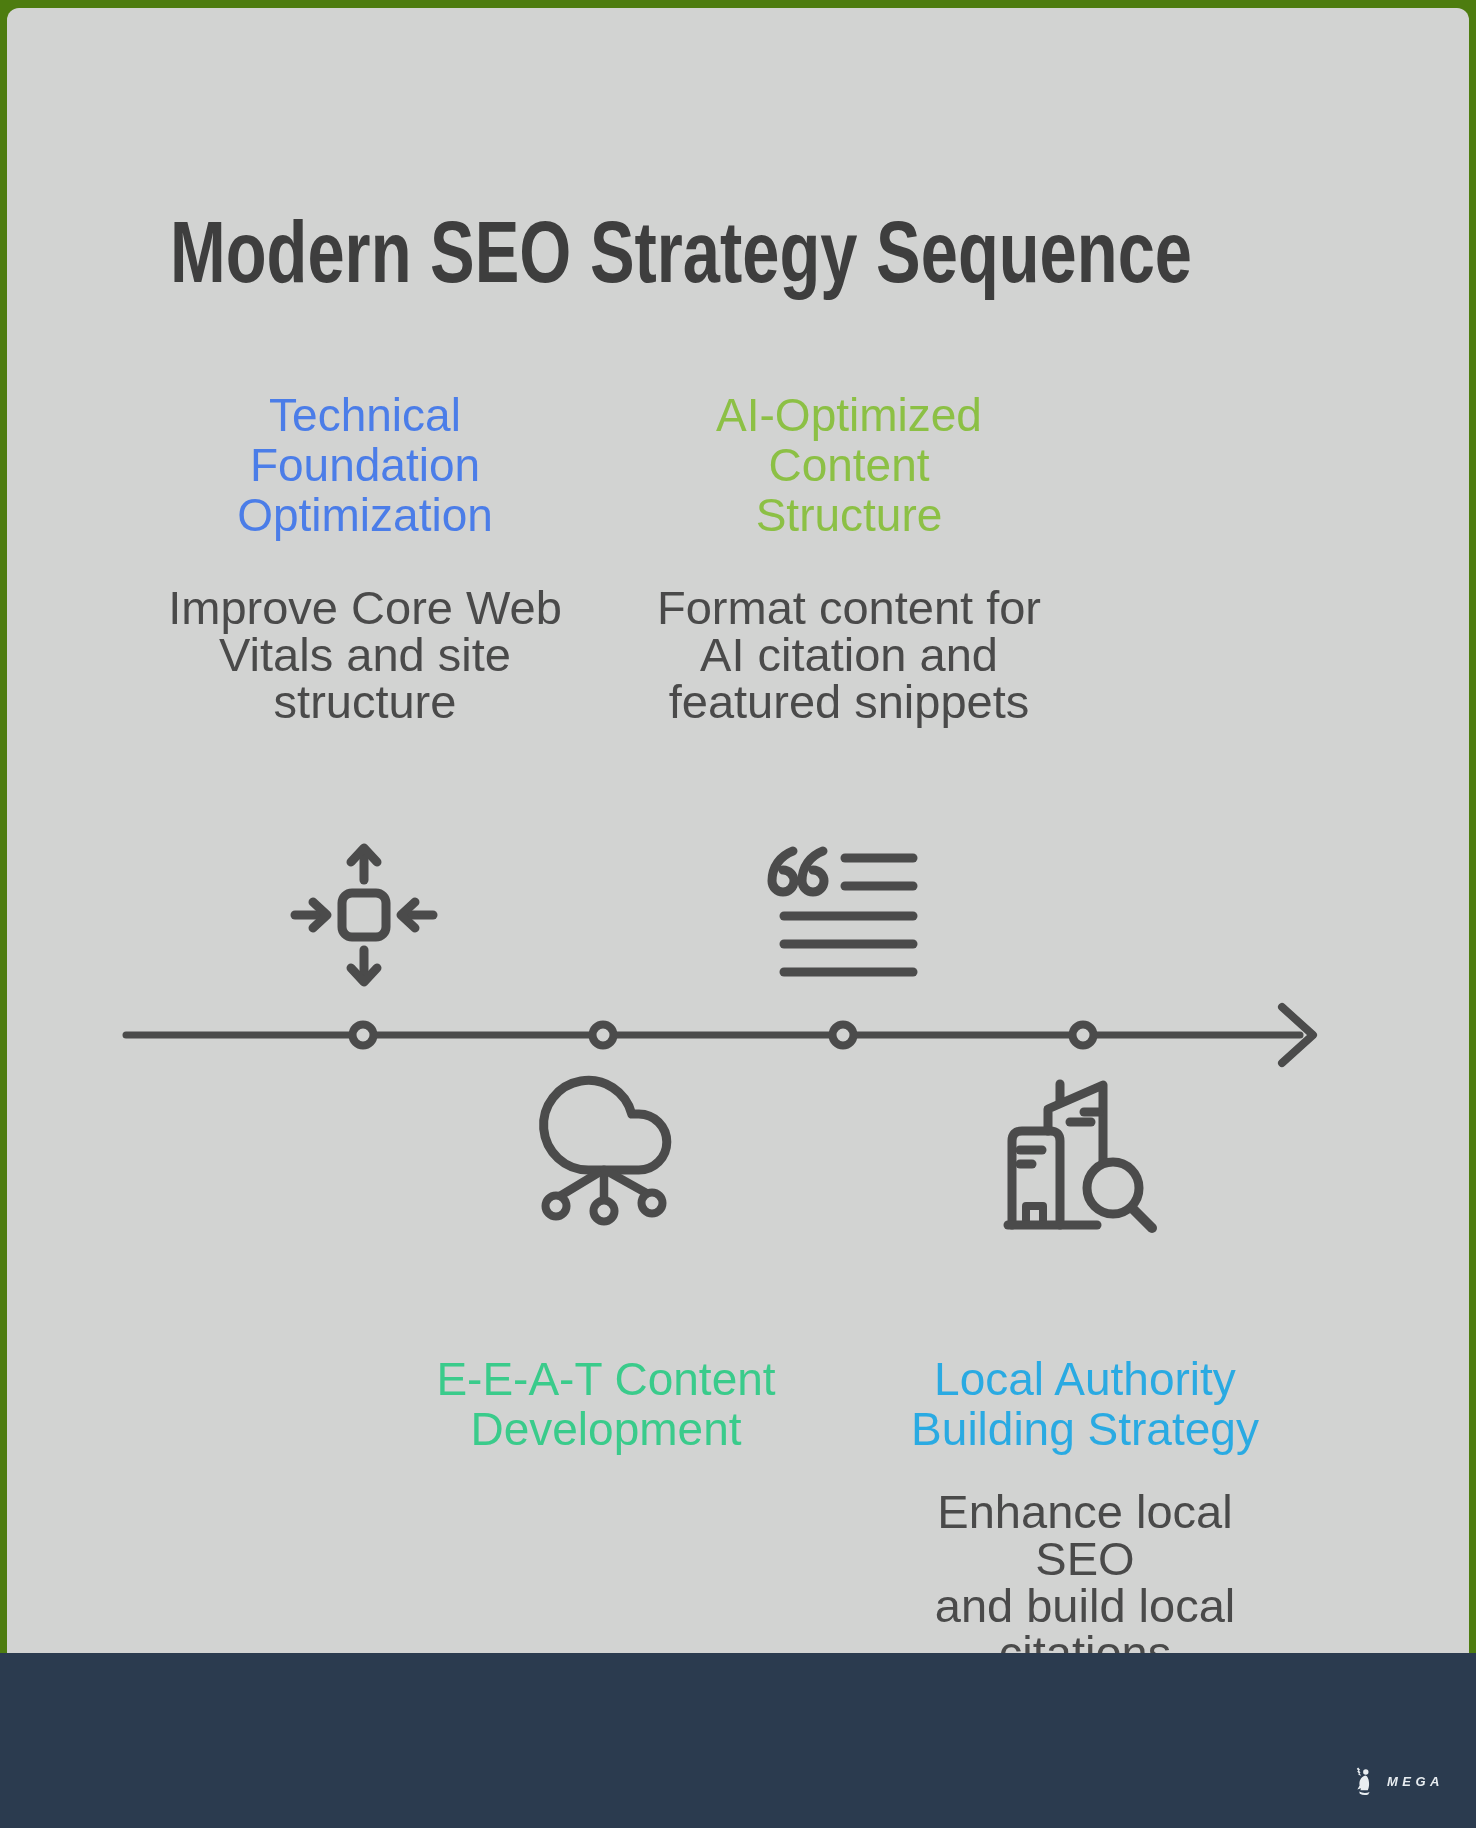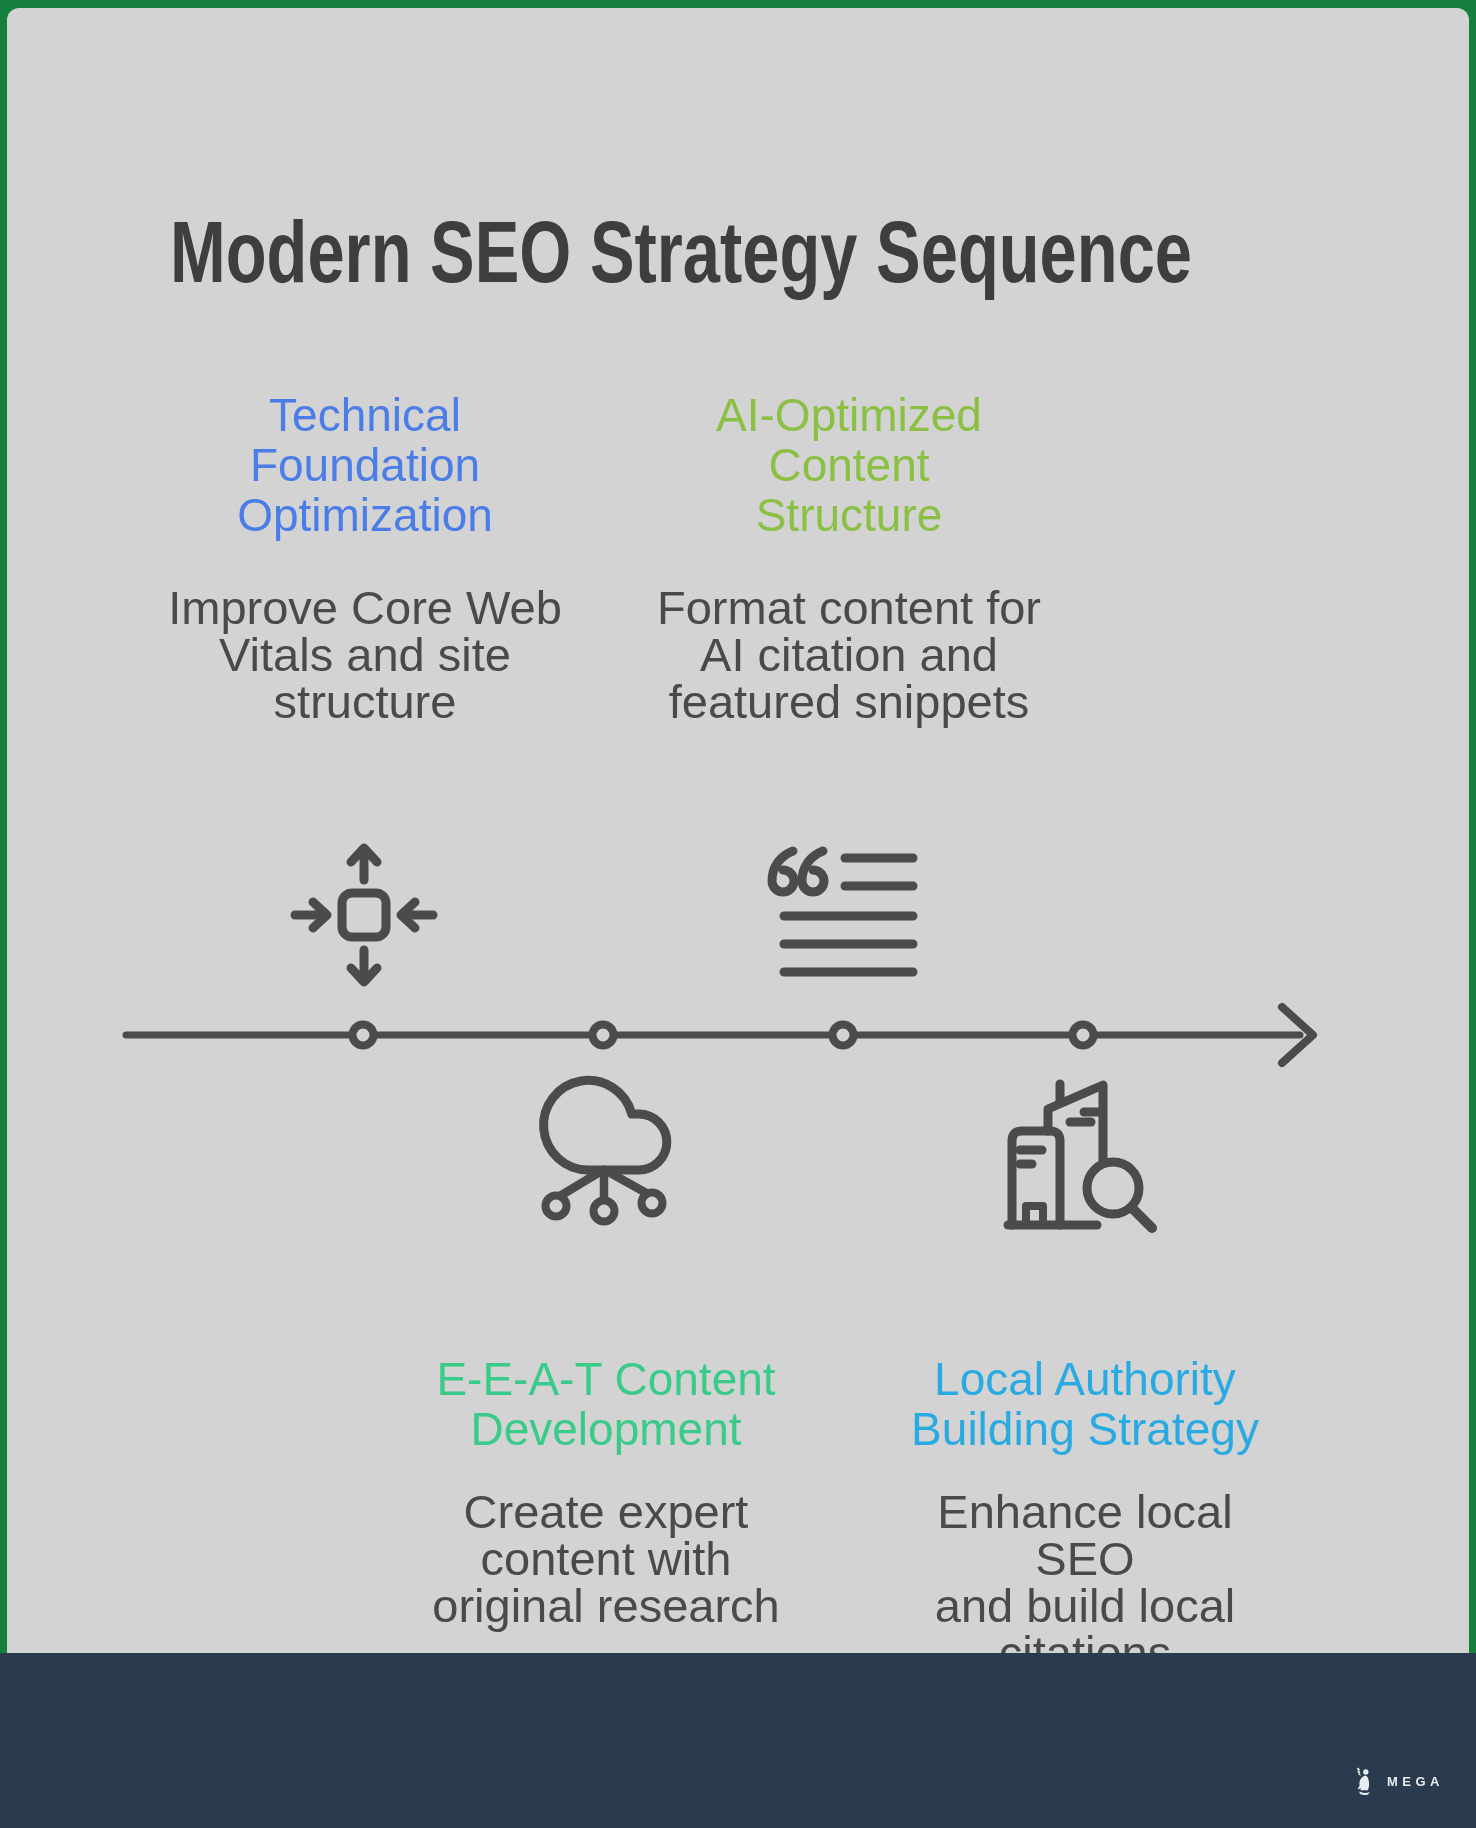--- a/index.html
+++ b/index.html
@@ -1,20 +1,20 @@
 <!DOCTYPE html>
 <html><head>
 <meta charset="utf-8">
 <style>
   html, body { margin: 0; padding: 0; background: #F8FAF9; }
   .canvas {
     position: relative;
     width: 1476px;
     height: 1828px;
-    background: #15803d;
+    background: #4d7c0f;
     font-family: "Liberation Sans", "DejaVu Sans", sans-serif;
     overflow: hidden;
   }
   .panel {
     position: absolute;
     left: 7px; top: 8px; right: 7px; bottom: 175px;
     background: #D2D3D2;
     border-radius: 12px 12px 0 0;
   }
   .title {
@@ -73,20 +73,21 @@
     right: 32px; top: 113px;
     display: flex;
     align-items: center;
     gap: 12px;
   }
   .brand-name {
     color: #E8EDF1;
     font-size: 13px;
     font-weight: 700;
     letter-spacing: 4.5px;
+    font-style: italic;
   }
 </style>
 </head>
 <body>
 
 <div class="canvas">
   <div class="panel">
 
     <h1 class="title">Modern SEO Strategy Sequence</h1>
 
@@ -99,23 +100,20 @@
 
     <div class="step-heading h-top c2" style="color: rgb(140, 192, 69);">AI-Optimized
 Content
 Structure</div>
     <div class="step-desc d-top c2">Format content for
 AI citation and
 featured snippets</div>
 
     <div class="step-heading h-bot c3" style="color: rgb(58, 203, 139);">E-E-A-T Content
 Development</div>
-    <div class="step-desc d-bot c3">Create expert
-content with
-original research</div>
 
     <div class="step-heading h-bot c4" style="color: rgb(42, 170, 226);">Local Authority
 Building Strategy</div>
     <div class="step-desc d-bot c4">Enhance local SEO
 and build local
 citations</div>
   </div>
 
   <svg class="art" viewBox="0 0 1476 1828" xmlns="http://www.w3.org/2000/svg">
 

